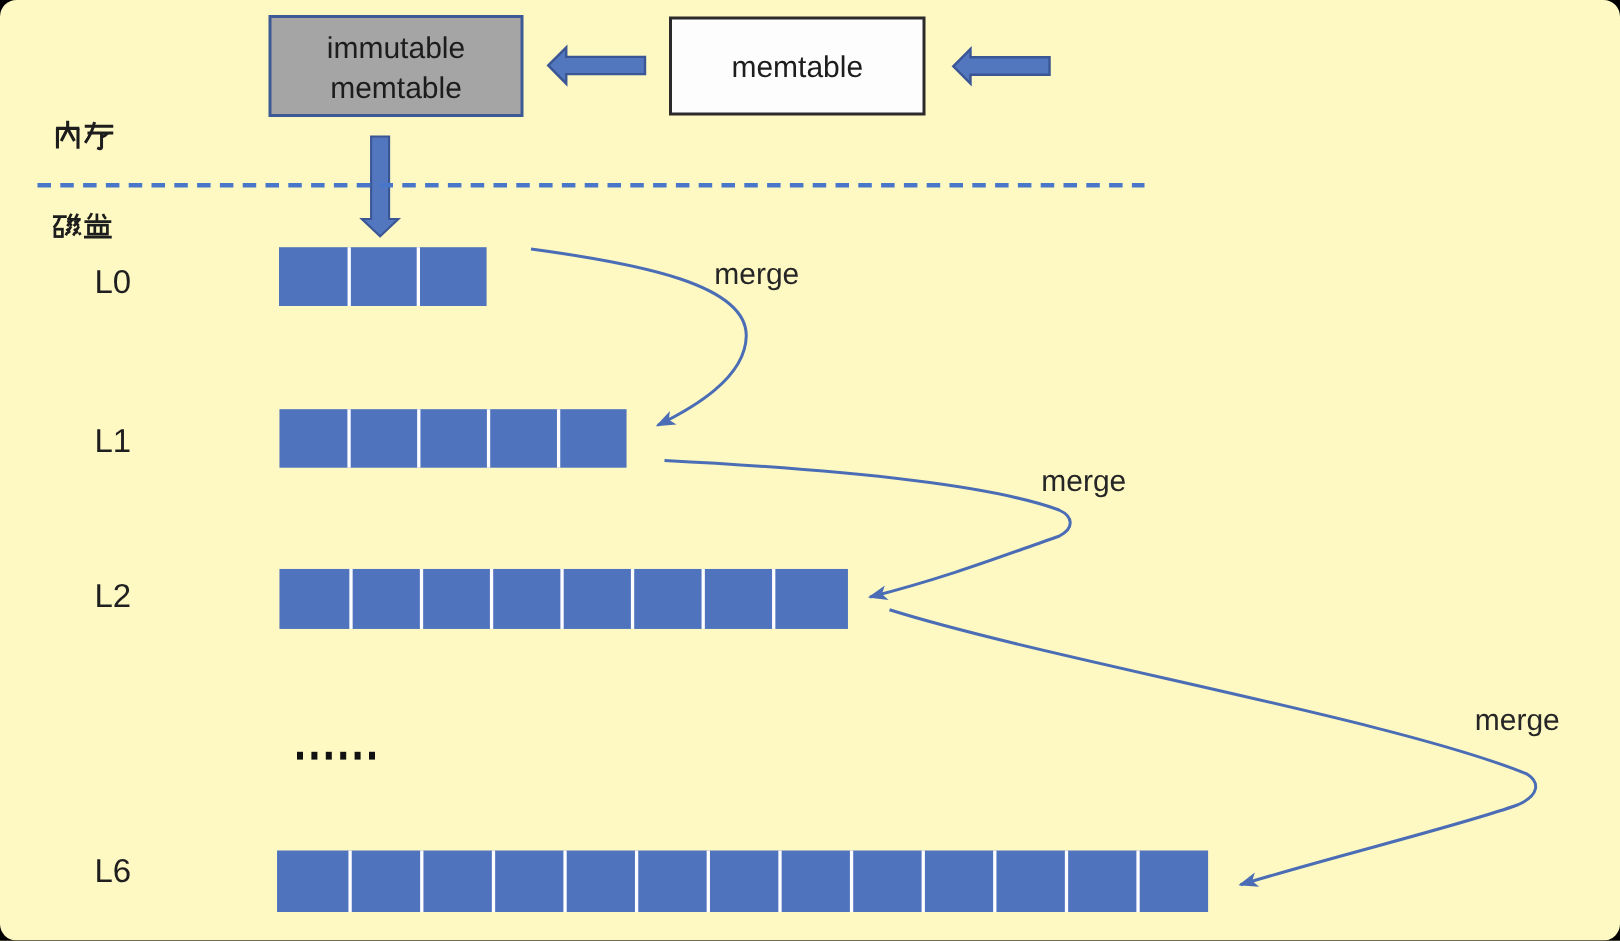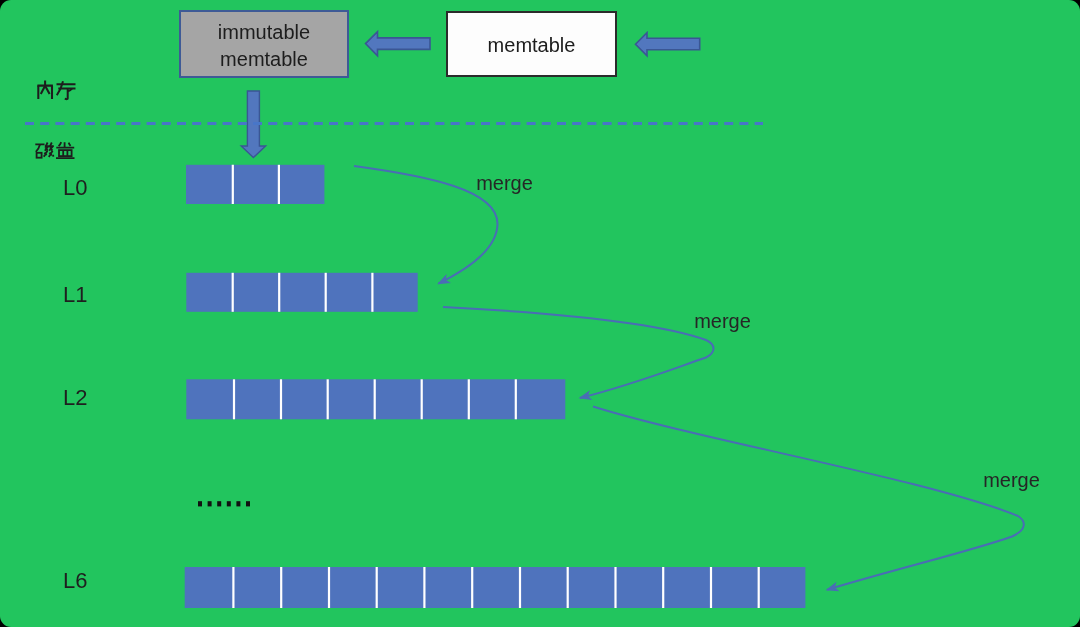--- a/index.html
+++ b/index.html
@@ -1,16 +1,16 @@
 <!DOCTYPE html>
 <html><head>
 <meta charset="utf-8">
 <style>
 html,body{margin:0;padding:0;background:#000;}
-.page{position:relative;width:1080px;height:627px;background:#22c55e;border-radius:11px;overflow:hidden;}
+.page{position:relative;width:1080px;height:627px;background:#fef9c3;border-radius:11px;overflow:hidden;}
 </style>
 </head>
 <body>
 <div class="page">
 <svg width="1080" height="627" viewBox="0 0 1080 627" font-family="Liberation Sans, sans-serif">
   <defs>
     <marker id="ah" viewBox="0 0 14 11" refX="12" refY="5.5" markerWidth="14" markerHeight="11" orient="auto-start-reverse" markerUnits="userSpaceOnUse">
       <path d="M0.5,0.5 L13.5,5.5 L0.5,10.5 L3.8,5.5 Z" fill="#4a6db5"></path>
     </marker>
   </defs>

